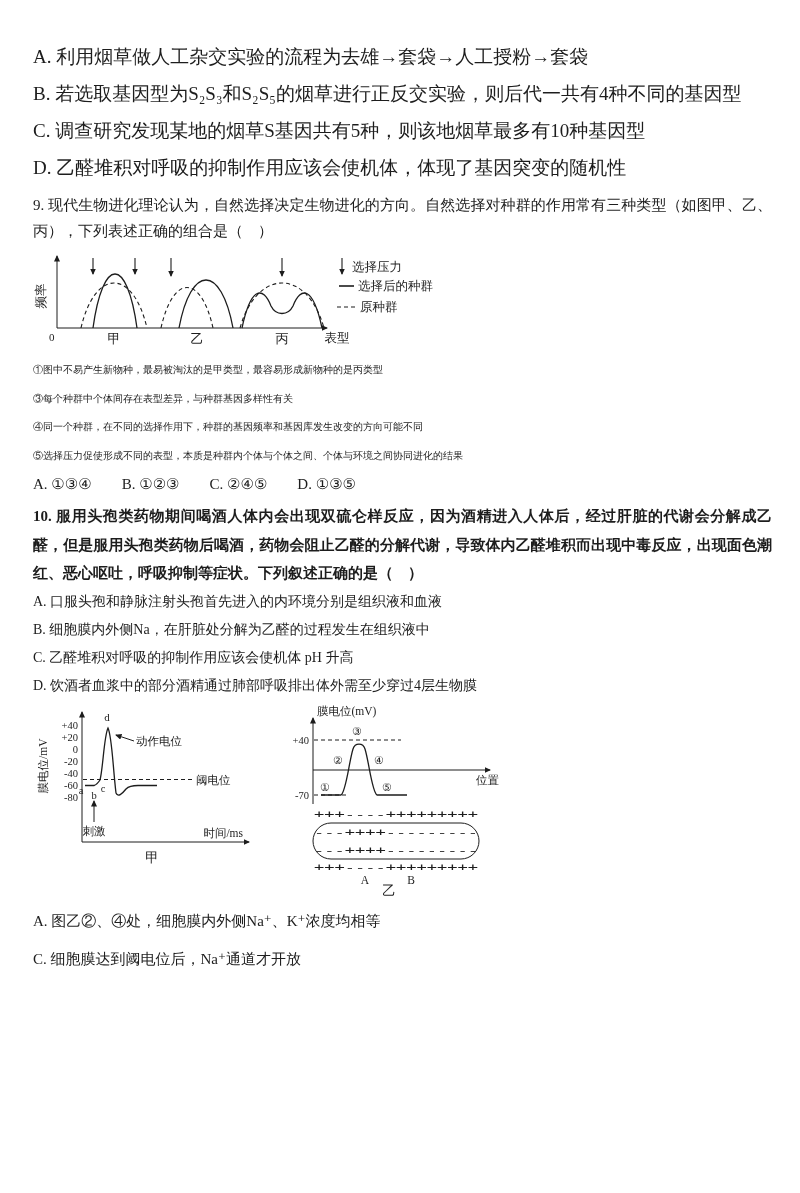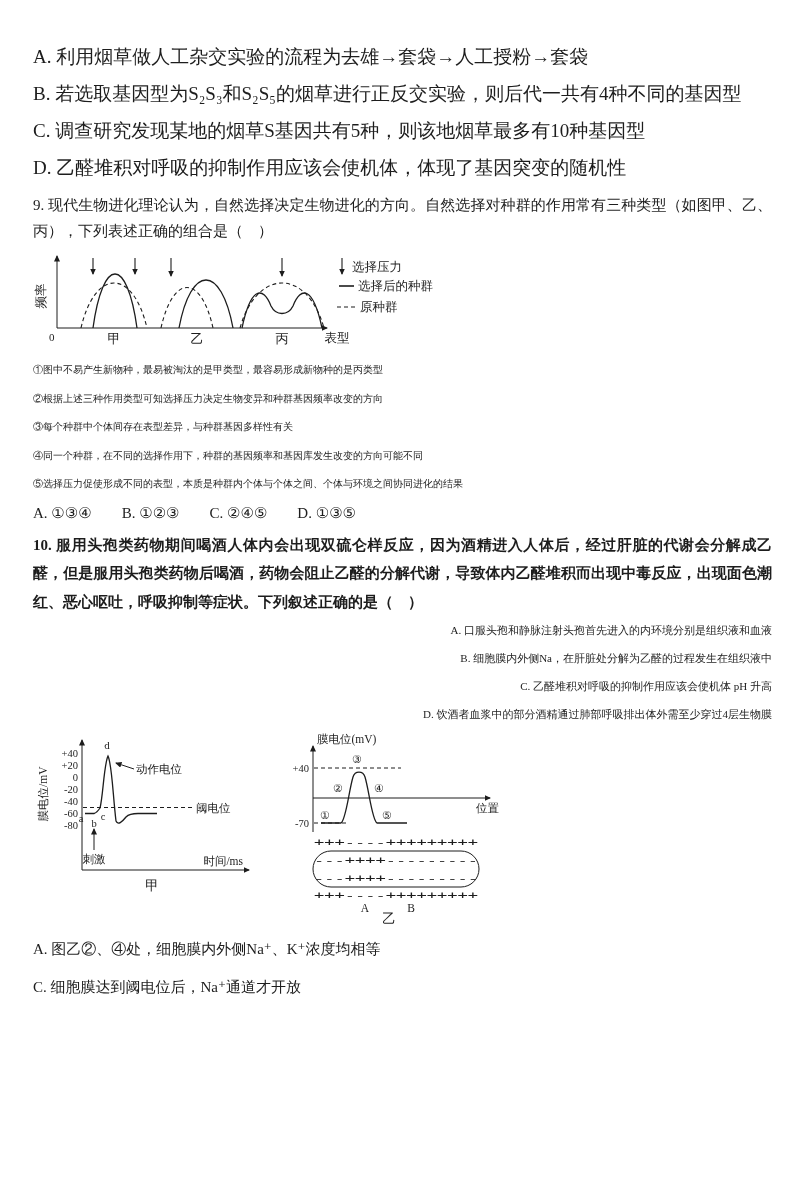--- a/index.html
+++ b/index.html
@@ -19,21 +19,21 @@
   }
   p { margin: 0; }
   .opt8 { font-size: 19px; line-height: 25px; }
   .opt8 + .opt8 { margin-top: 12px; }
   .stem { font-size: 15px; line-height: 26px; text-align: justify; }
   .q9-stem { margin-top: 12px; }
   .diagram1 { margin: 6px 0 6px 2px; height: 100px; }
   .stmt { font-size: 10px; line-height: 28.5px; text-align: justify; }
   .ansline { font-size: 15px; line-height: 29px; }
   .q10-stem { margin-top: 3px; line-height: 28.5px; font-weight: bold; }
-  .q10-opt { font-size: 11px; line-height: 28px; text-align: right; }
+  .q10-opt { font-size: 14px; line-height: 28px; }
   .q11-stem { margin-top: 8px; line-height: 36px; }
   .diagrams-row { display: flex; gap: 26px; align-items: flex-start; margin: 4px 0 0 4px; }
   .q11-opt { font-size: 15px; line-height: 26px; margin-top: 12px; }
   .q11-opts { }
   .stray { position: absolute; left: 562px; top: 42px; font-size: 15px; }
   svg { overflow: visible; display: block; }
   svg text { fill: #1d1d1d; font-family: "Liberation Serif", "DejaVu Serif", serif; }
   svg .mono { font-family: "DejaVu Sans Mono", monospace; }
 </style>
 </head>
@@ -83,21 +83,20 @@
       <text x="325" y="61" font-size="12.5">原种群</text>
 
       <text x="79" y="93" font-size="13" text-anchor="middle">甲</text>
       <text x="162" y="93" font-size="13" text-anchor="middle">乙</text>
       <text x="247" y="93" font-size="13" text-anchor="middle">丙</text>
       <text x="302" y="92" font-size="12.5" text-anchor="middle">表型</text>
     </svg>
   </div>
 
   <p class="stmt">①图中不易产生新物种，最易被淘汰的是甲类型，最容易形成新物种的是丙类型</p>
-  <p class="stmt">②根据上述三种作用类型可知选择压力决定生物变异和种群基因频率改变的方向</p>
   <p class="stmt">③每个种群中个体间存在表型差异，与种群基因多样性有关</p>
   <p class="stmt">④同一个种群，在不同的选择作用下，种群的基因频率和基因库发生改变的方向可能不同</p>
   <p class="stmt">⑤选择压力促使形成不同的表型，本质是种群内个体与个体之间、个体与环境之间协同进化的结果</p>
   <p class="ansline">A. ①③④　　B. ①②③　　C. ②④⑤　　D. ①③⑤</p>
 
   <p class="stem q10-stem">10. 服用头孢类药物期间喝酒人体内会出现双硫仑样反应，因为酒精进入人体后，经过肝脏的代谢会分解成乙醛，但是服用头孢类药物后喝酒，药物会阻止乙醛的分解代谢，导致体内乙醛堆积而出现中毒反应，出现面色潮红、恶心呕吐，呼吸抑制等症状。下列叙述正确的是（　）</p>
   <p class="q10-opt">A. 口服头孢和静脉注射头孢首先进入的内环境分别是组织液和血液</p>
   <p class="q10-opt">B. 细胞膜内外侧Na，在肝脏处分解为乙醛的过程发生在组织液中</p>
   <p class="q10-opt">C. 乙醛堆积对呼吸的抑制作用应该会使机体 pH 升高</p>
   <p class="q10-opt">D. 饮酒者血浆中的部分酒精通过肺部呼吸排出体外需至少穿过4层生物膜</p>

